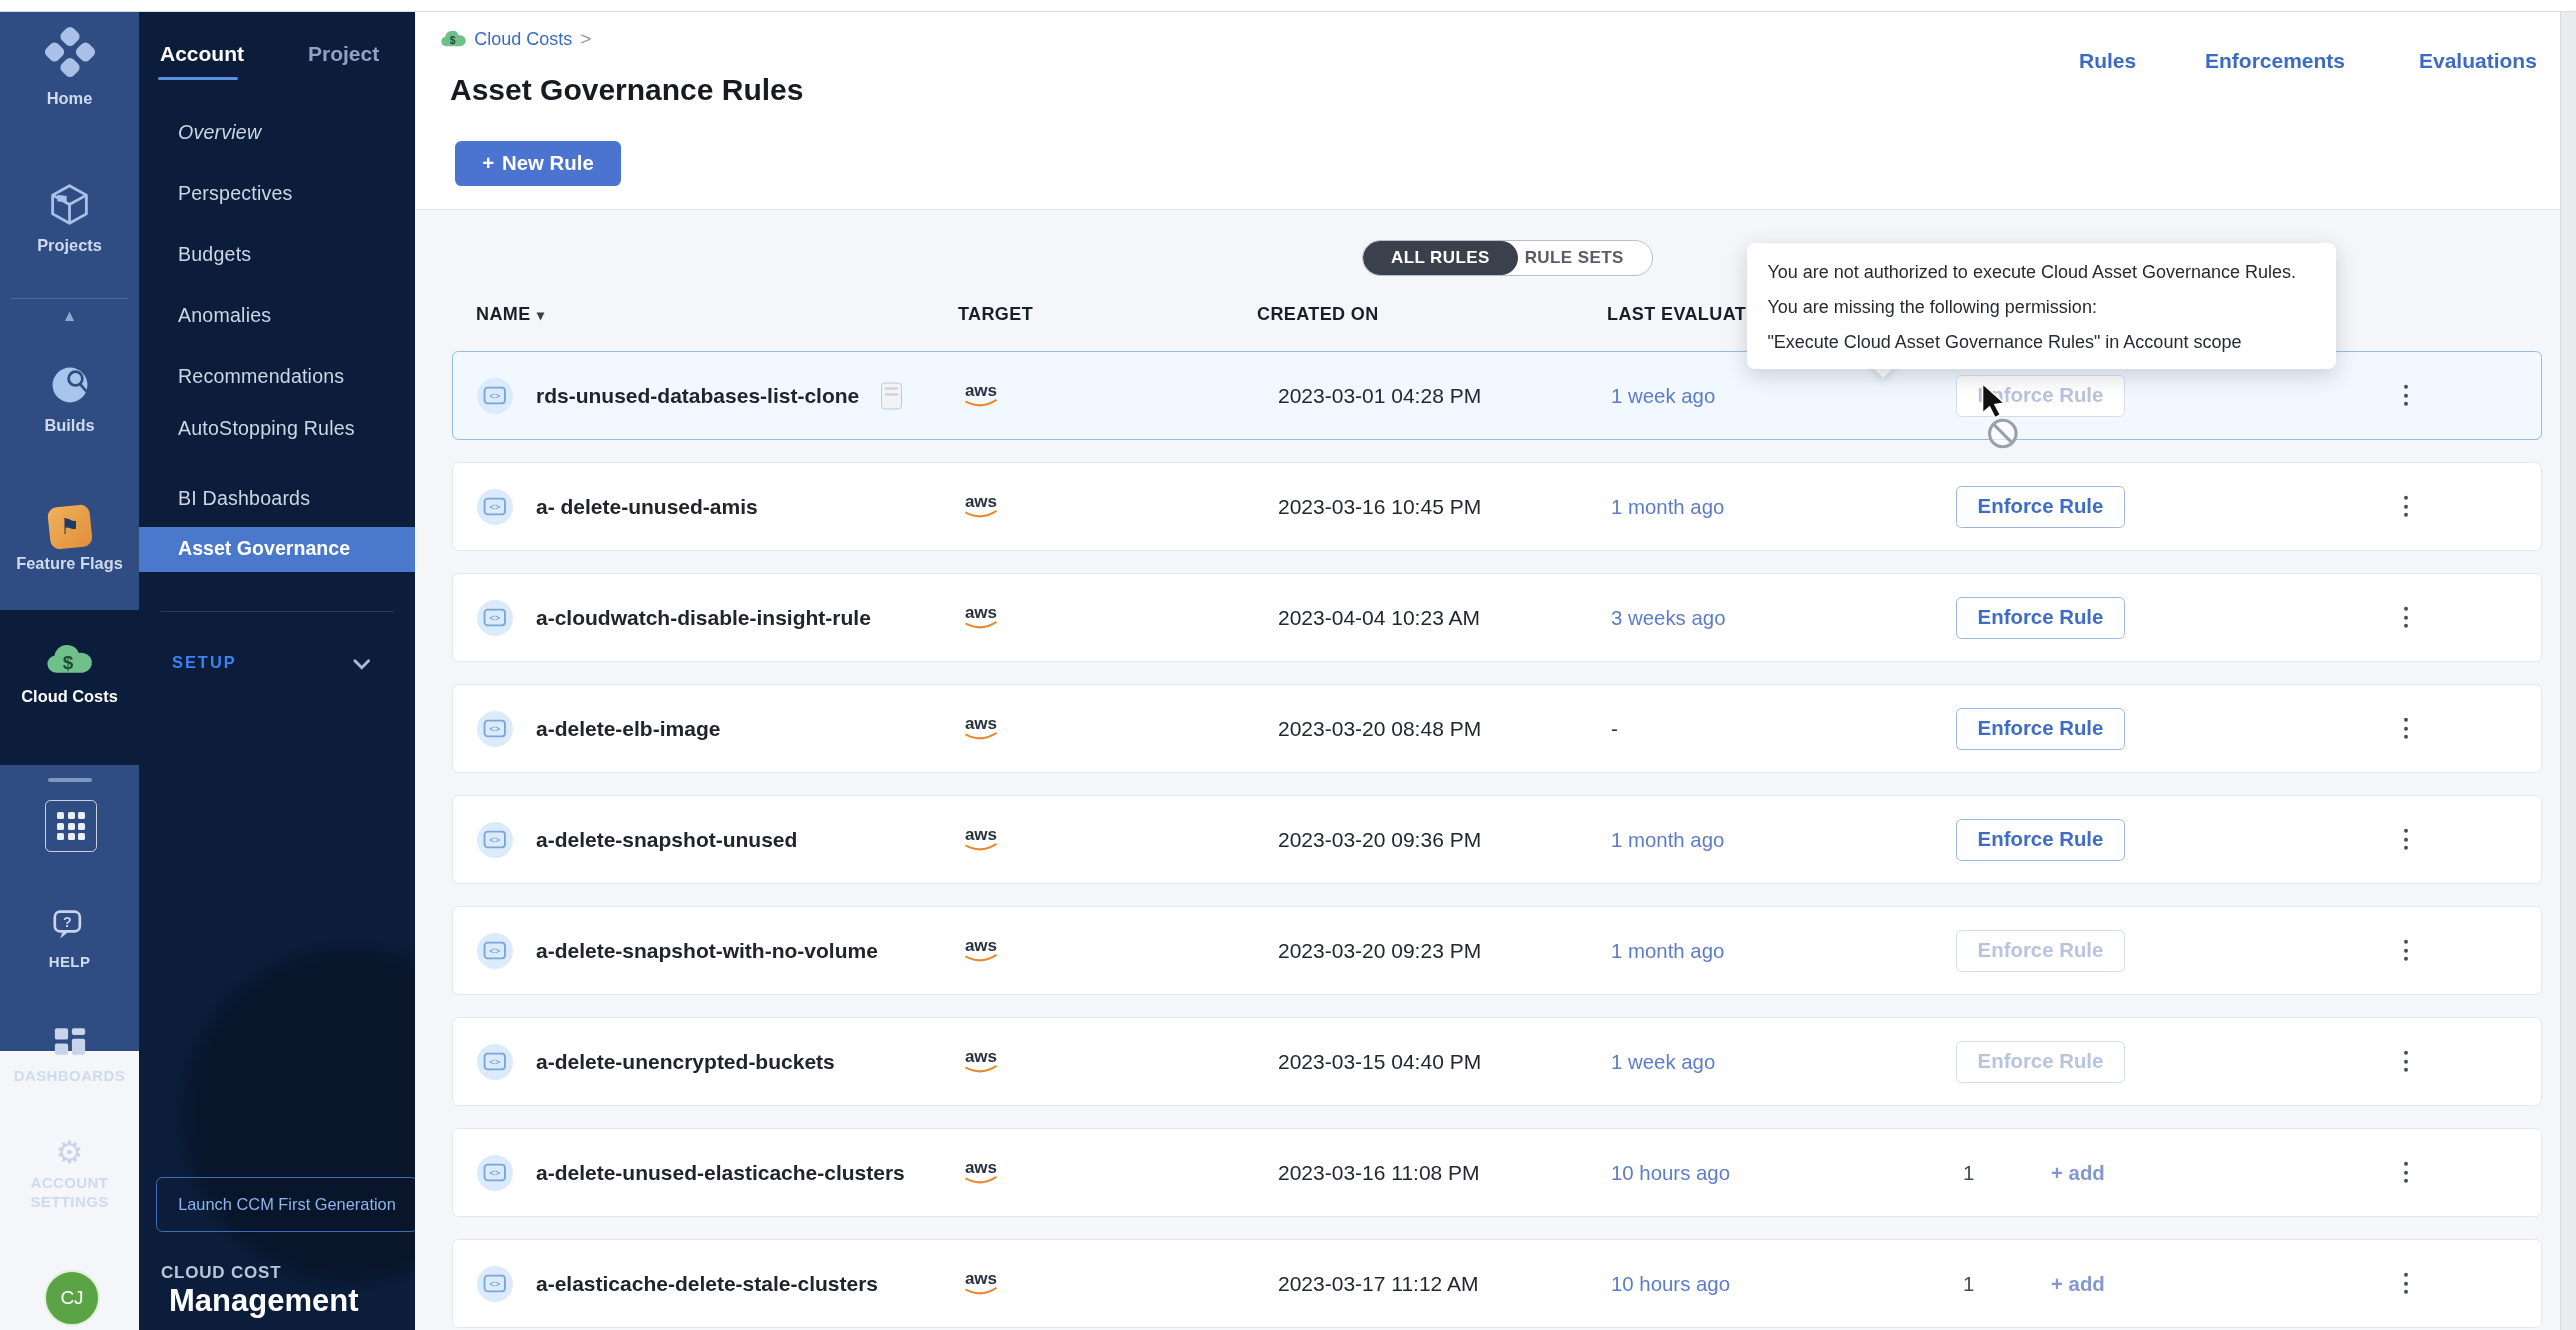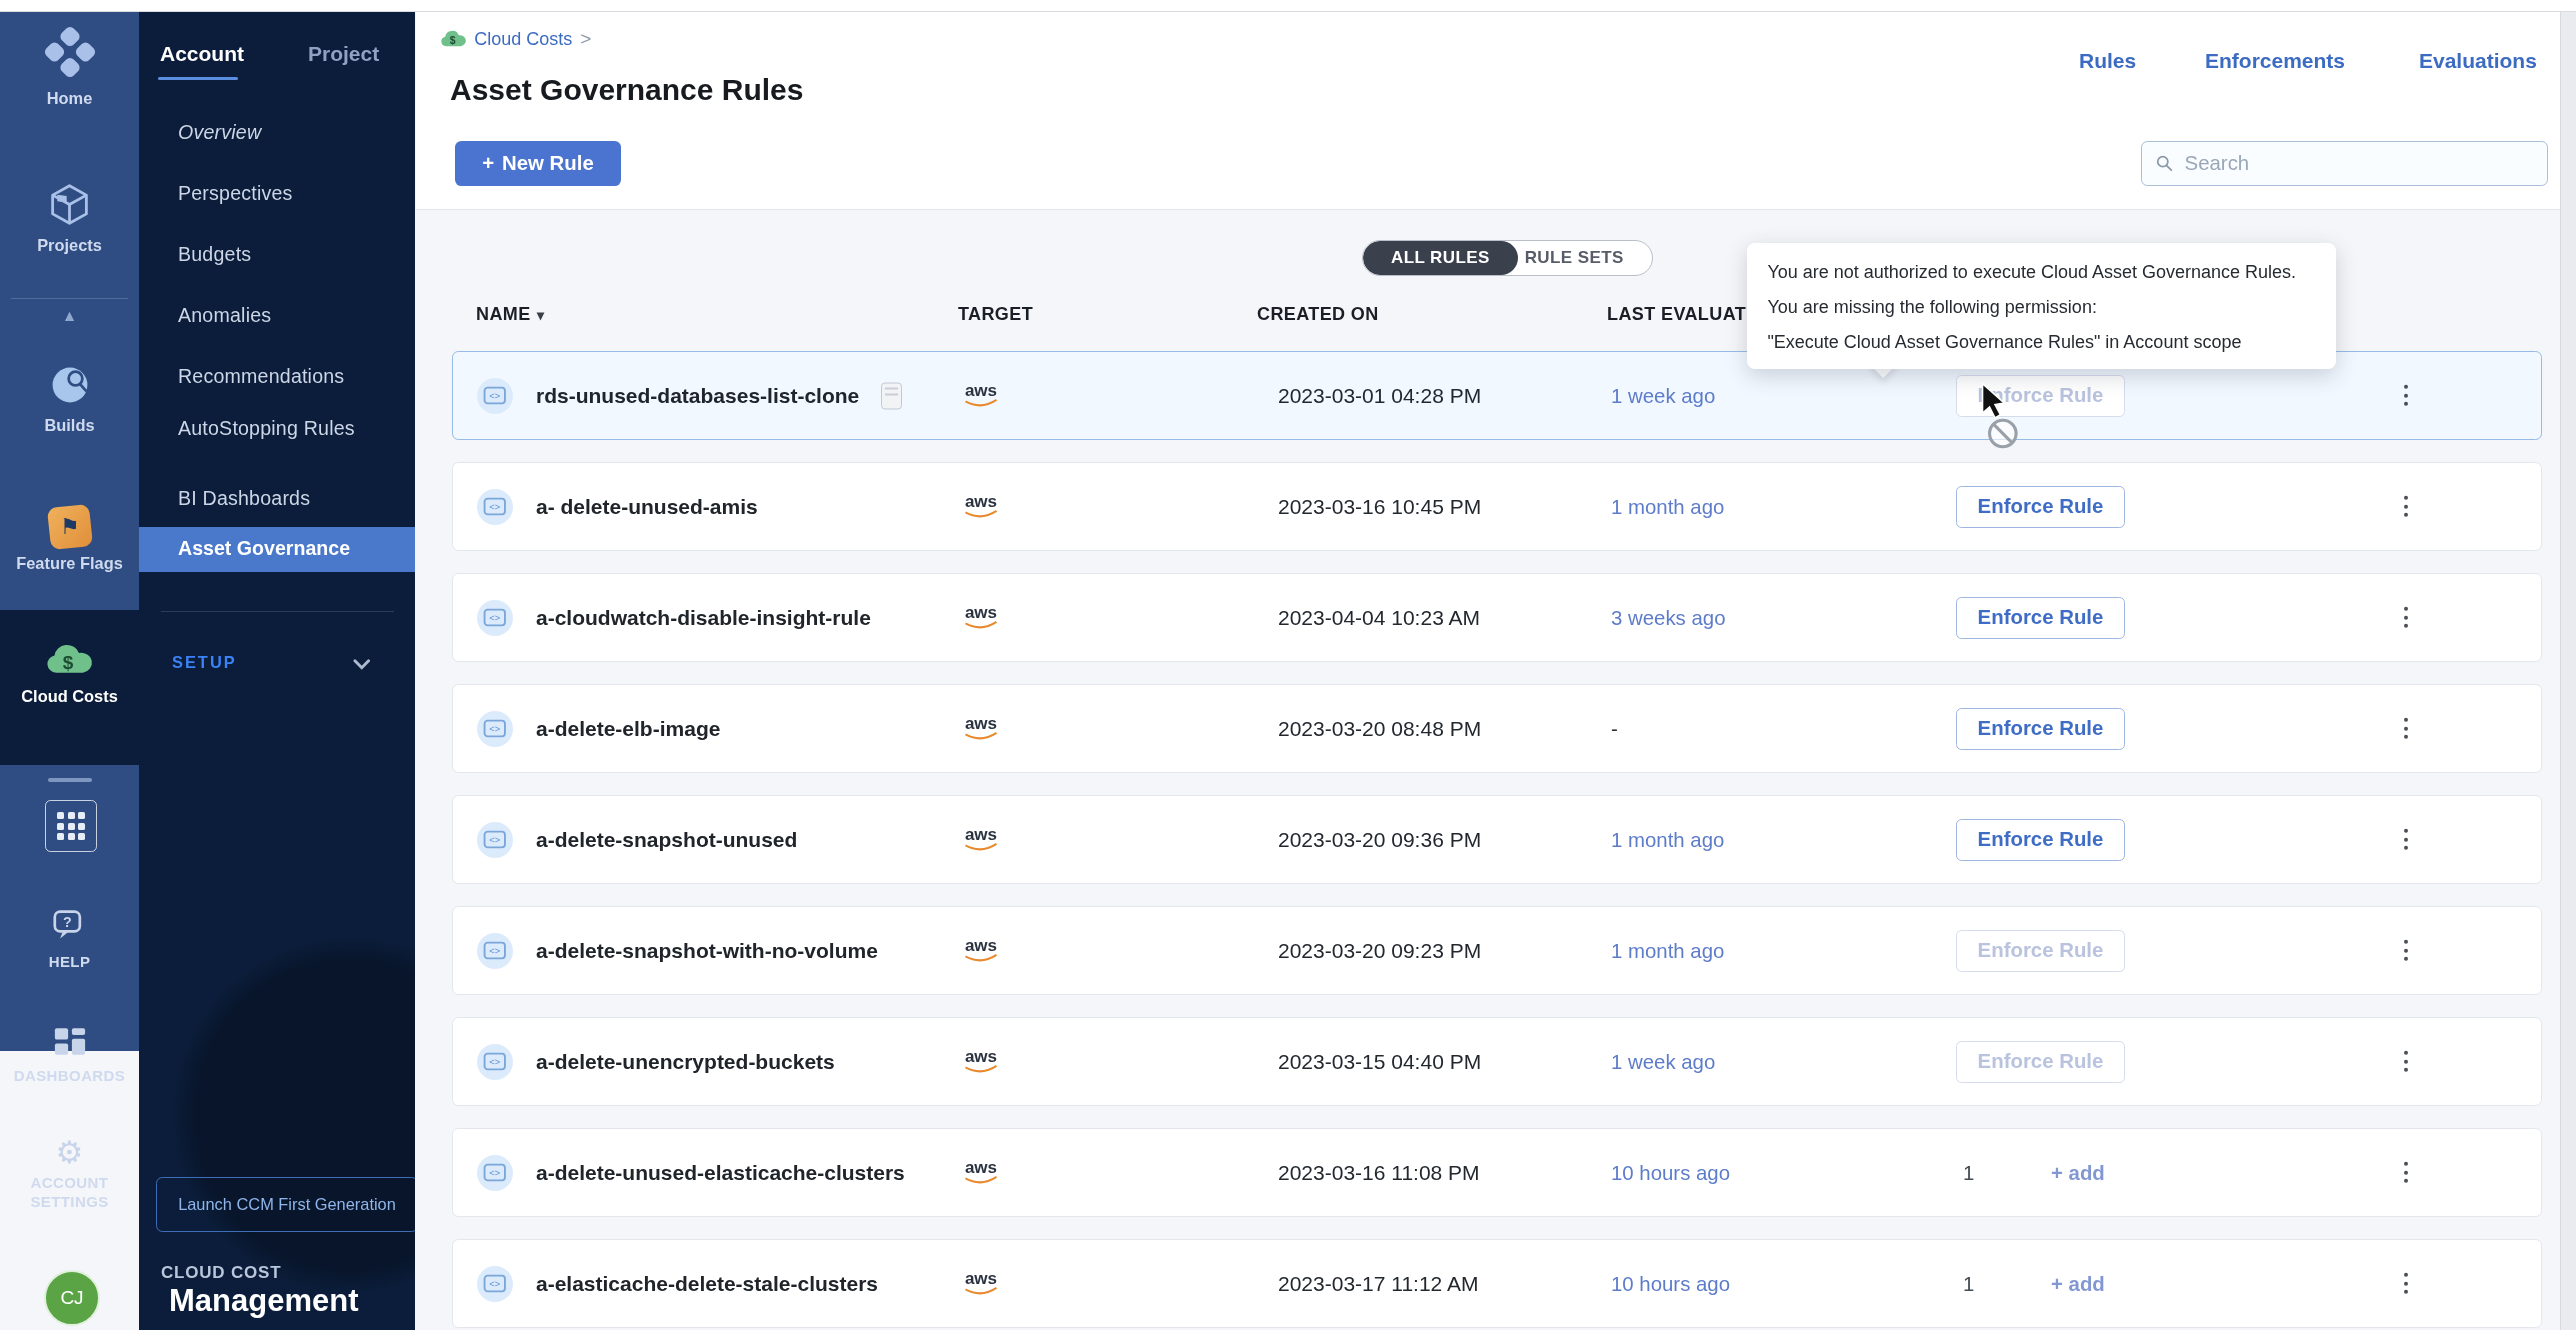--- a/index.html
+++ b/index.html
@@ -252,27 +252,20 @@
     <span class="hlink" style="left:1663px;">Rules</span>
     <span class="hlink" style="left:1789px;">Enforcements</span>
     <span class="hlink" style="left:2003px;">Evaluations</span>
   </div>
 
   <div class="toolbar">
     <button class="newrule">
       <span>+</span>
       <span>New Rule</span>
     </button>
-    <div class="searchbox">
-      <svg width="20.4" height="20.4" viewBox="0 0 24 24">
-        <circle cx="10" cy="10" r="6.5" fill="none" stroke="#8a98a8" stroke-width="2.2"></circle>
-        <line x1="15" y1="15" x2="21" y2="21" stroke="#8a98a8" stroke-width="2.2" stroke-linecap="round"></line>
-      </svg>
-      <input type="text" placeholder="Search" style="">
-    </div>
   </div>
 
   <div class="toggle">
     <span class="pill active">ALL RULES</span>
     <span class="pill inactive">RULE SETS</span>
   </div>
 
   <div class="thead" style="left:60px;">
     <span>NAME</span>
     <span class="sortcaret">▾</span>

